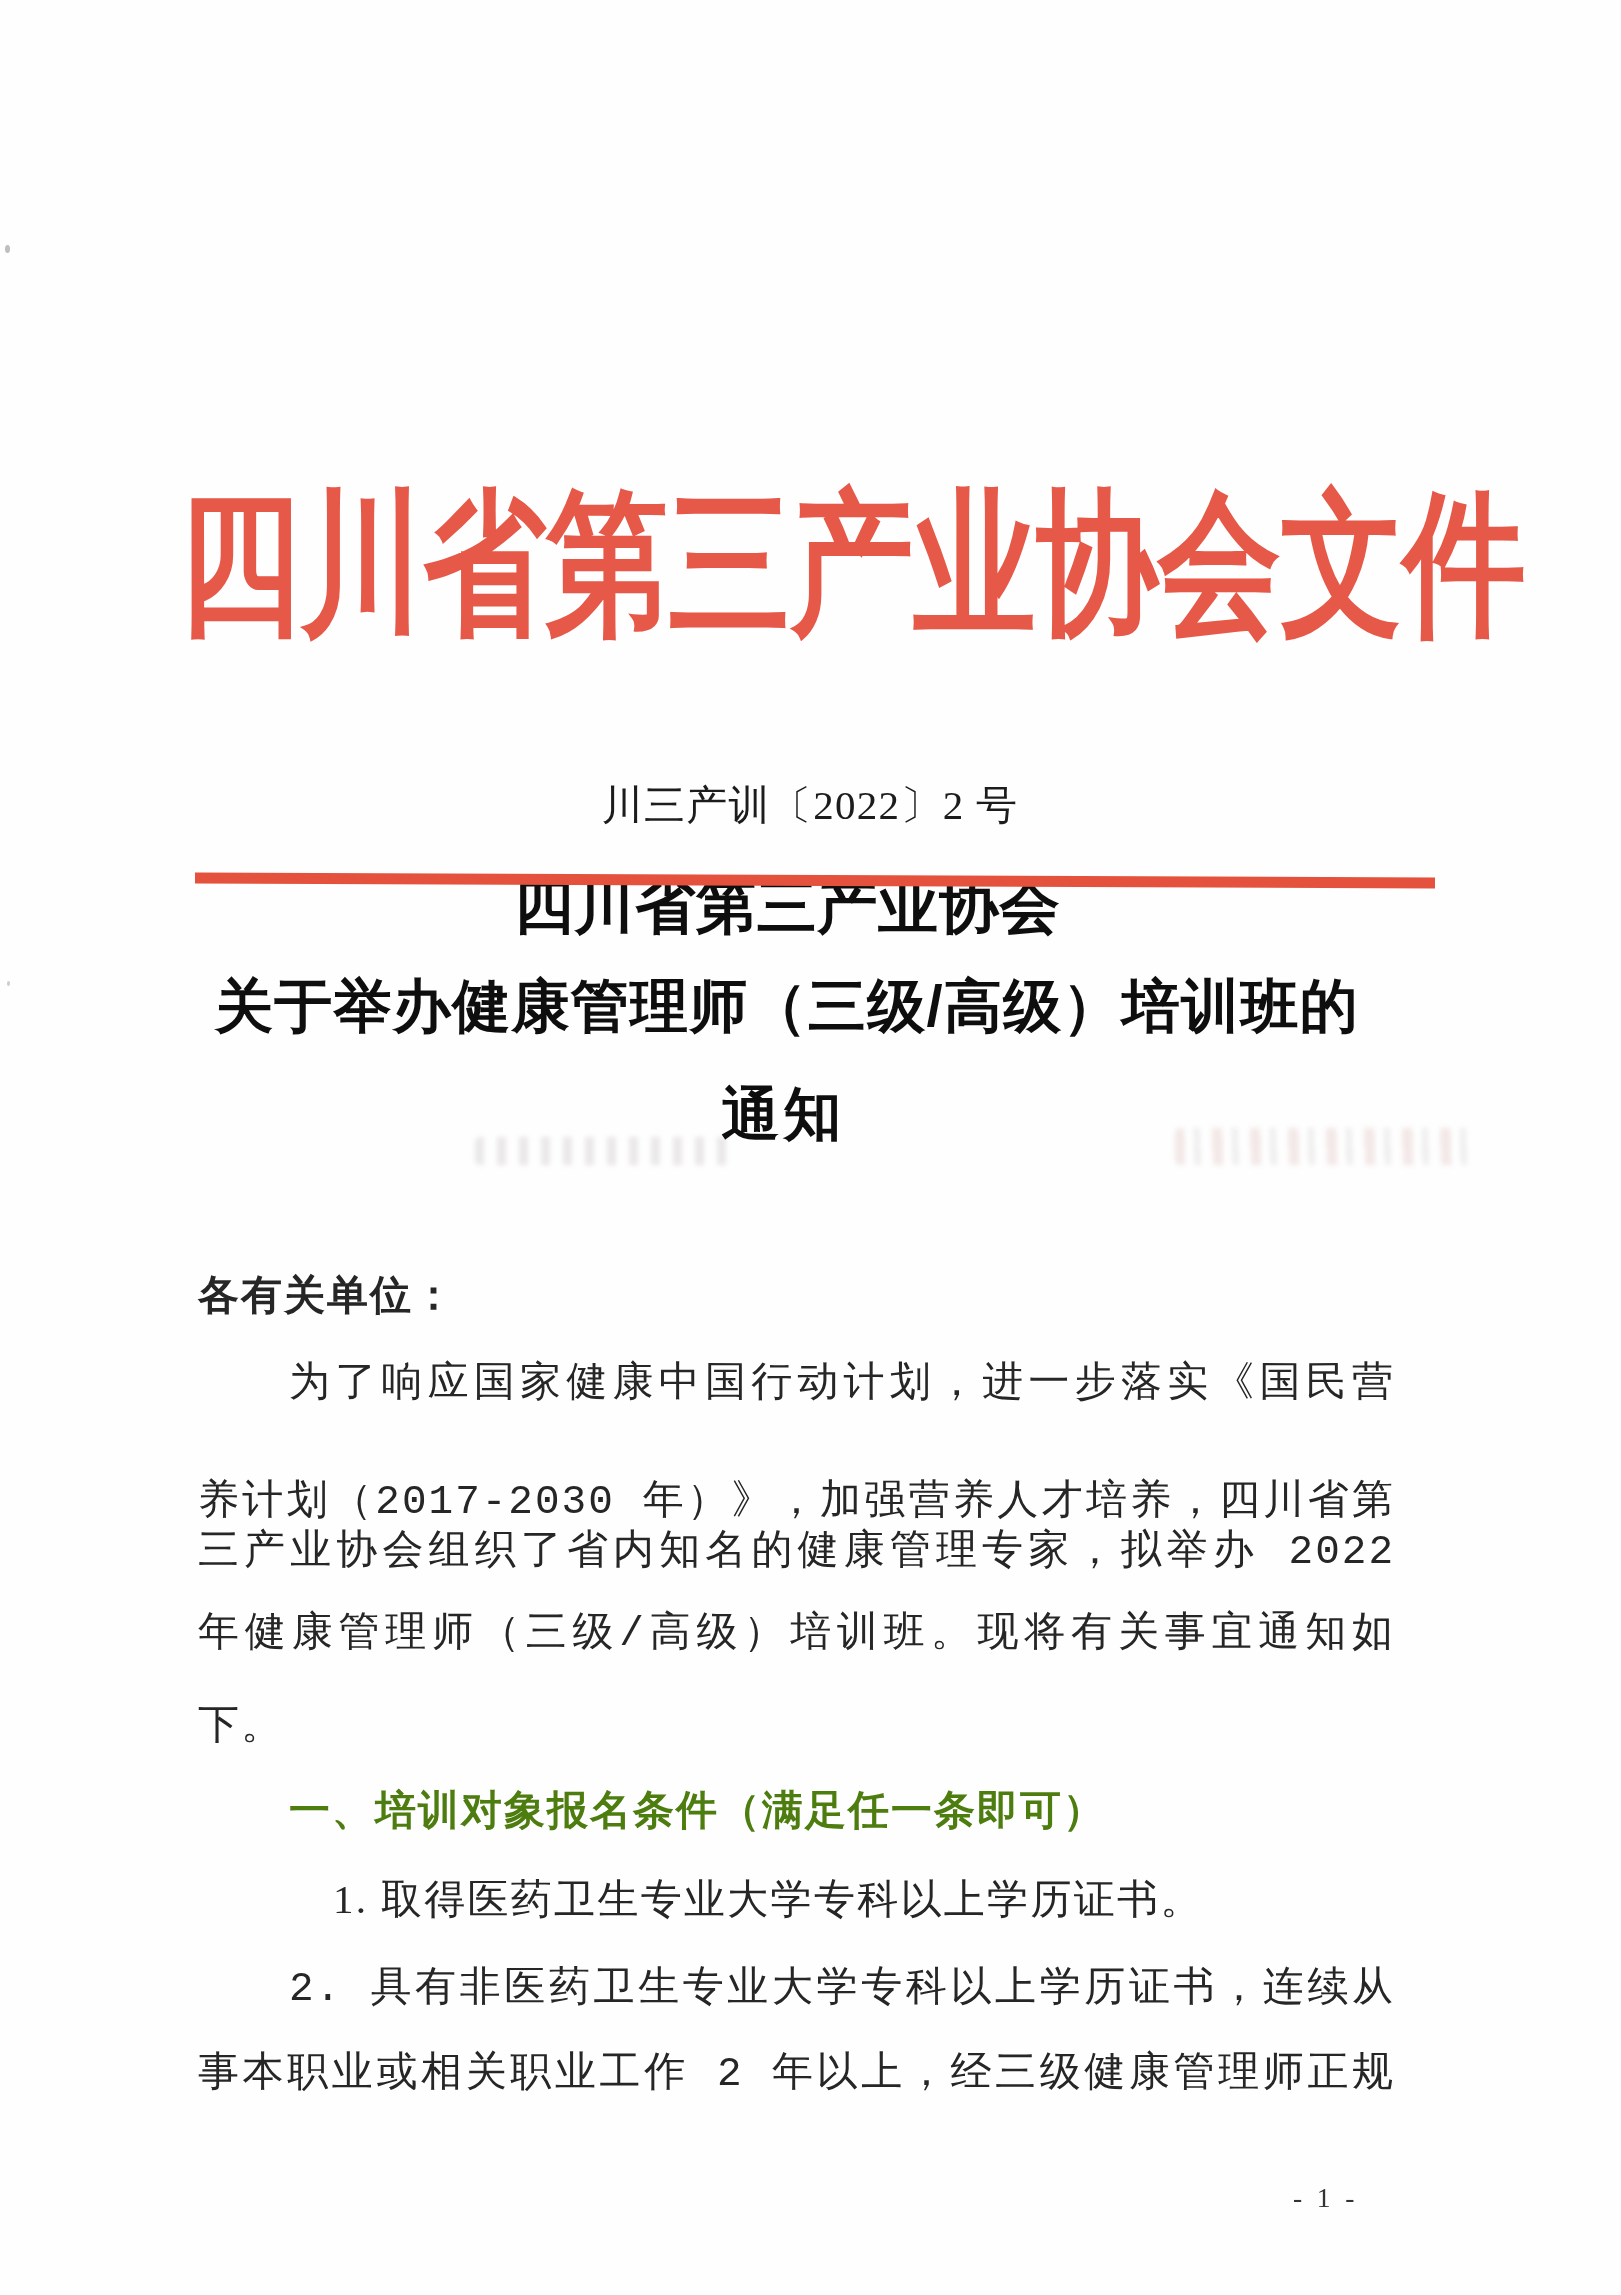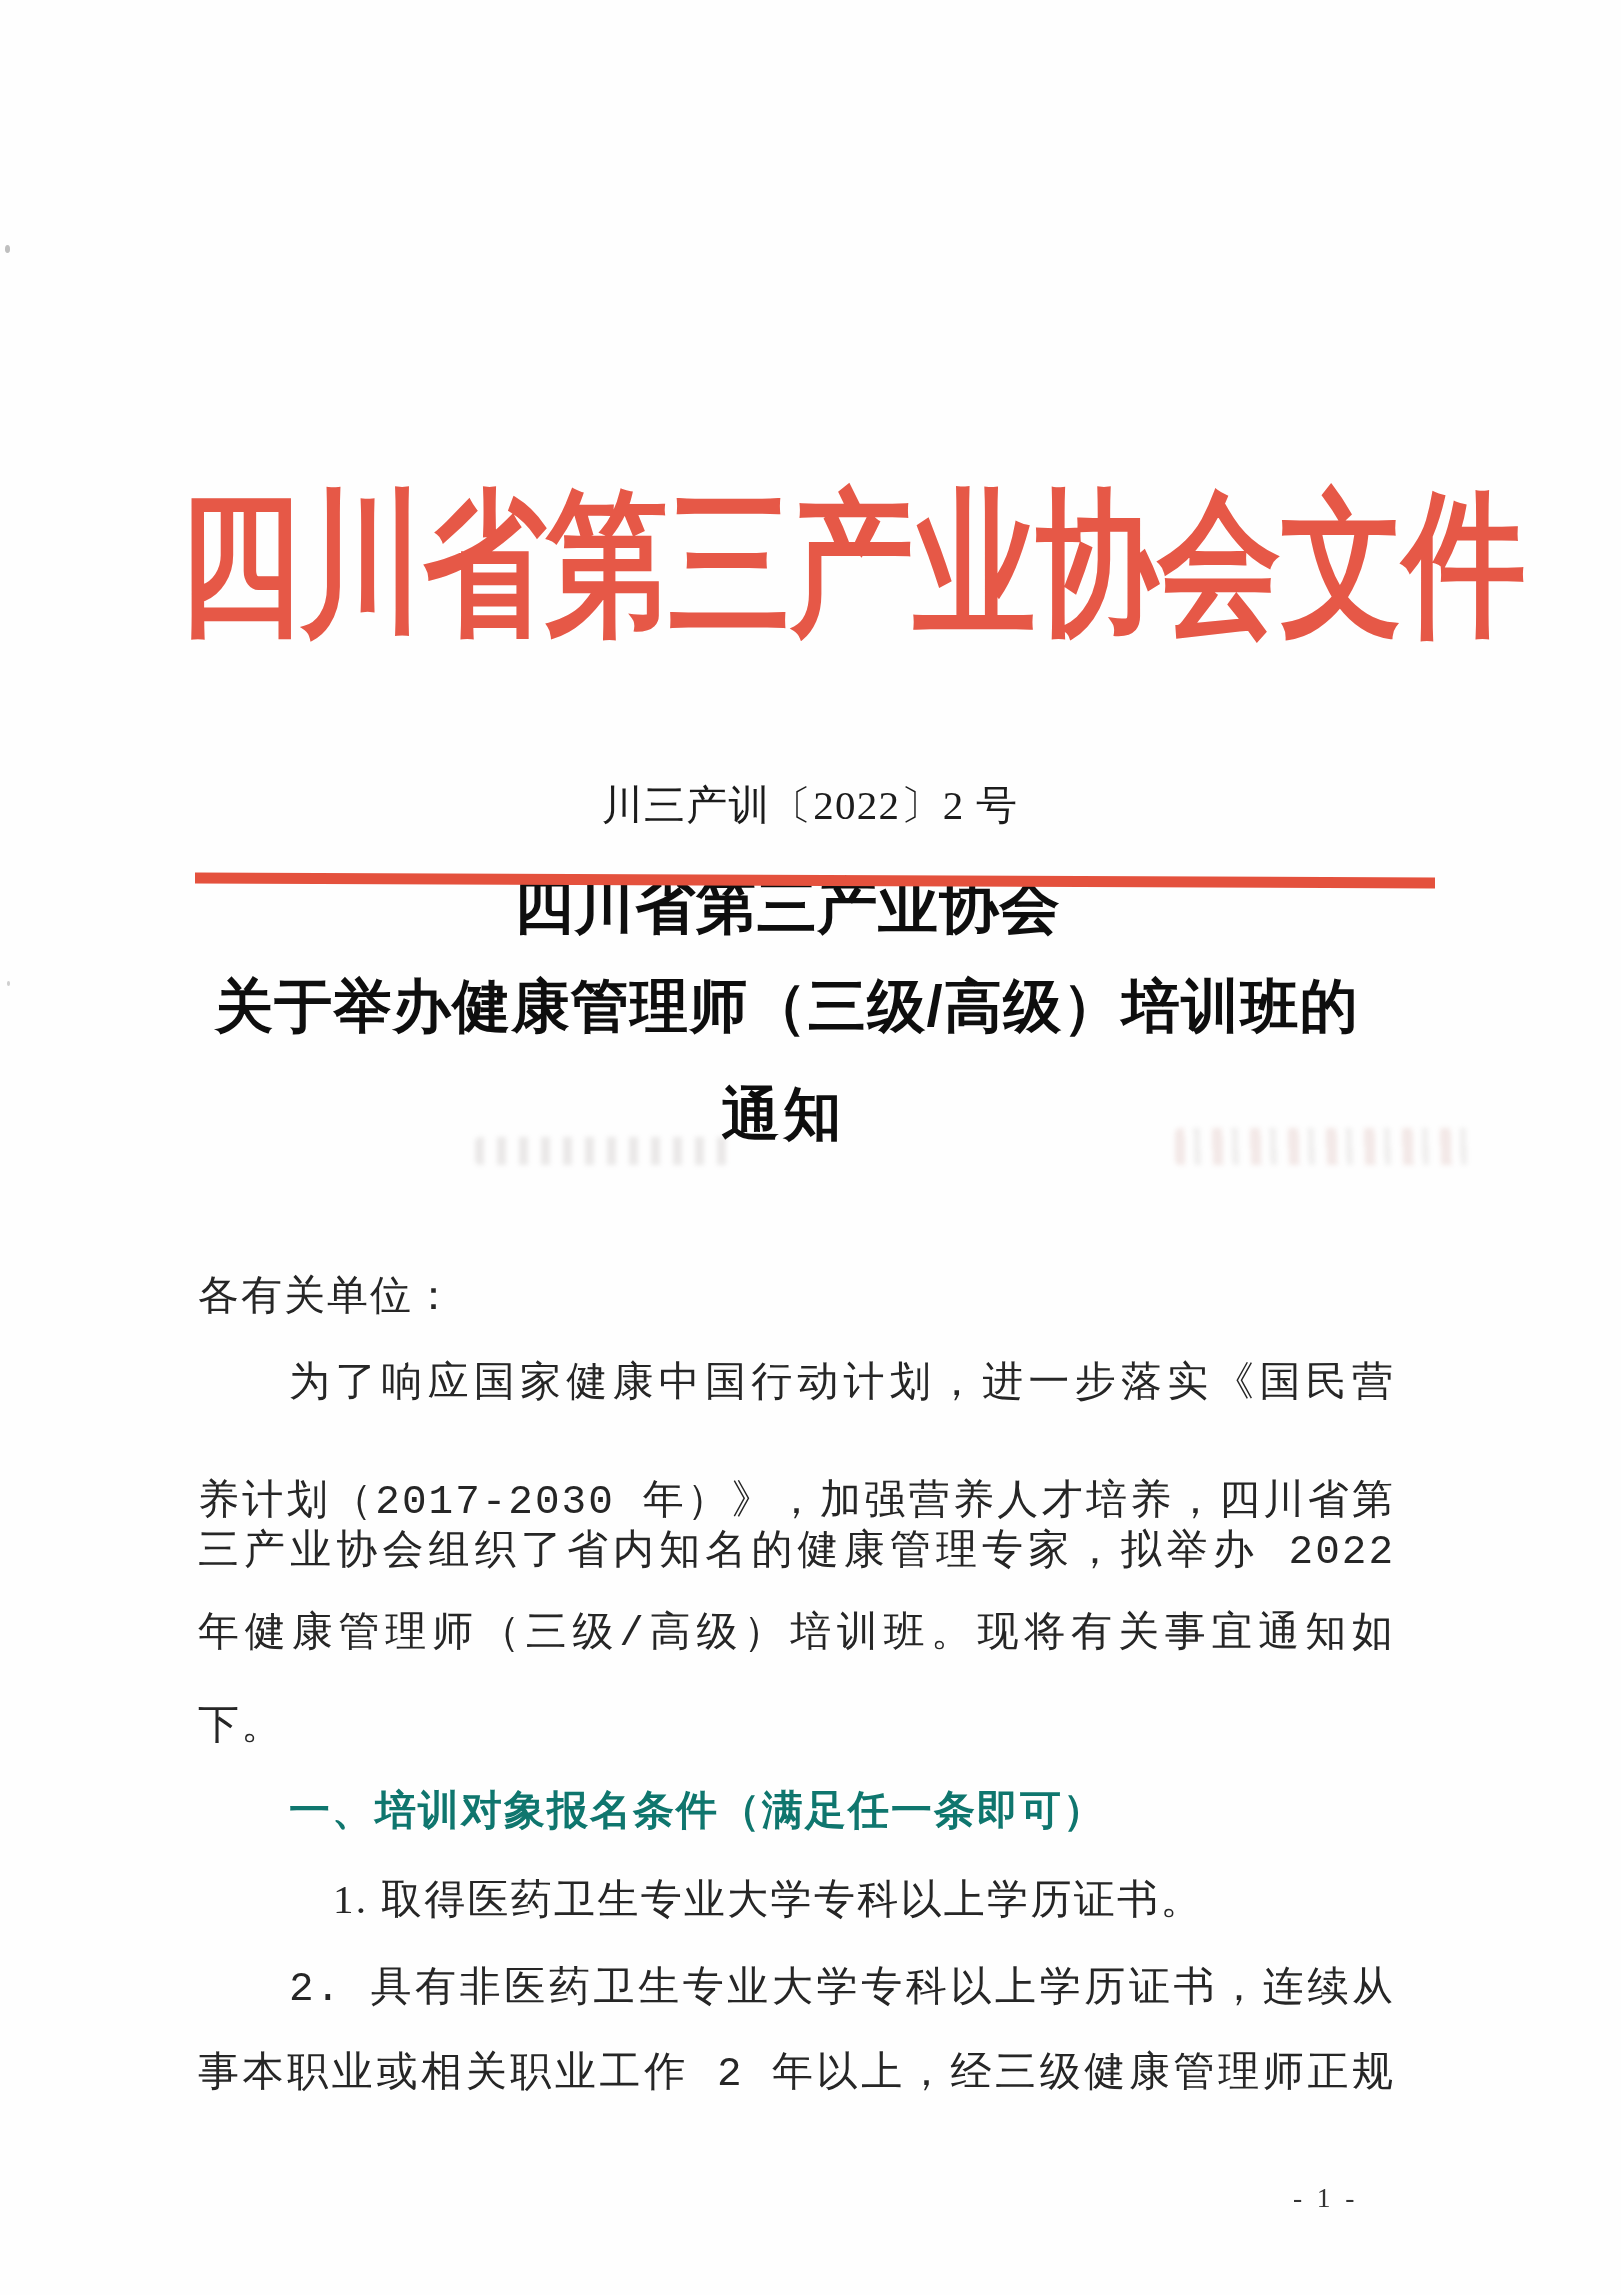--- a/index.html
+++ b/index.html
@@ -72,31 +72,31 @@
     letter-spacing: 2px;
     color: #262626;
     white-space: nowrap;
   }
   .jl {
     white-space: normal;
     text-align: justify;
     text-align-last: justify;
     font-family: Liberation Mono, monospace;
   }
-  .salutation { left: 198px; top: 1272px; }
+  .salutation { left: 198px; top: 1272px; font-weight: bold; }
   .p-l1 { left: 289px; top: 1361px; width: 1106px; }
   .p-l2 { left: 198px; top: 1442px; width: 1197px; margin-top: 37px; }
   .p-l3 { left: 198px; top: 1529px; width: 1197px; }
   .p-l4 { left: 198px; top: 1611px; width: 1197px; }
   .p-l5 { left: 198px; top: 1701px; }
   .sec-heading {
     left: 289px; top: 1787px;
     font-family: "Liberation Sans", sans-serif;
     font-weight: bold;
-    color: #0f766e;
+    color: #4d7c0f;
   }
   .i-l1 { left: 289px; top: 1876px; letter-spacing: 2.3px; margin-left: 44px; }
   .i-l2 { left: 289px; top: 1966px; width: 1106px; }
   .i-l3 { left: 198px; top: 2051px; width: 1197px; }
   .page-number {
     position: absolute;
     left: 1293px; top: 2182px;
     font-size: 27.5px;
     letter-spacing: 3.9px;
     color: #333333;

